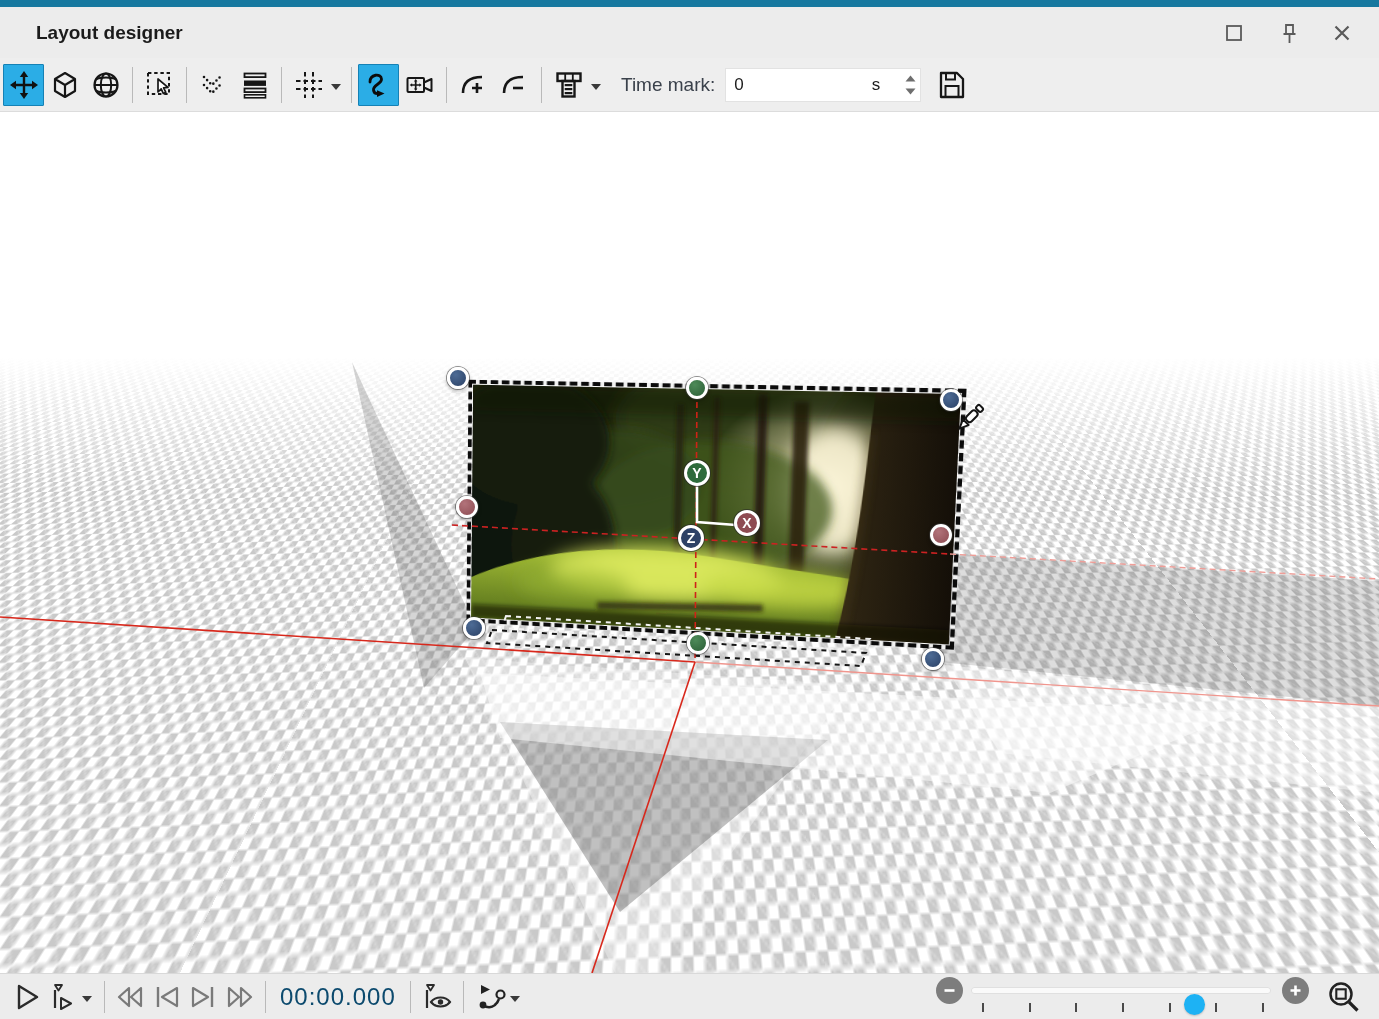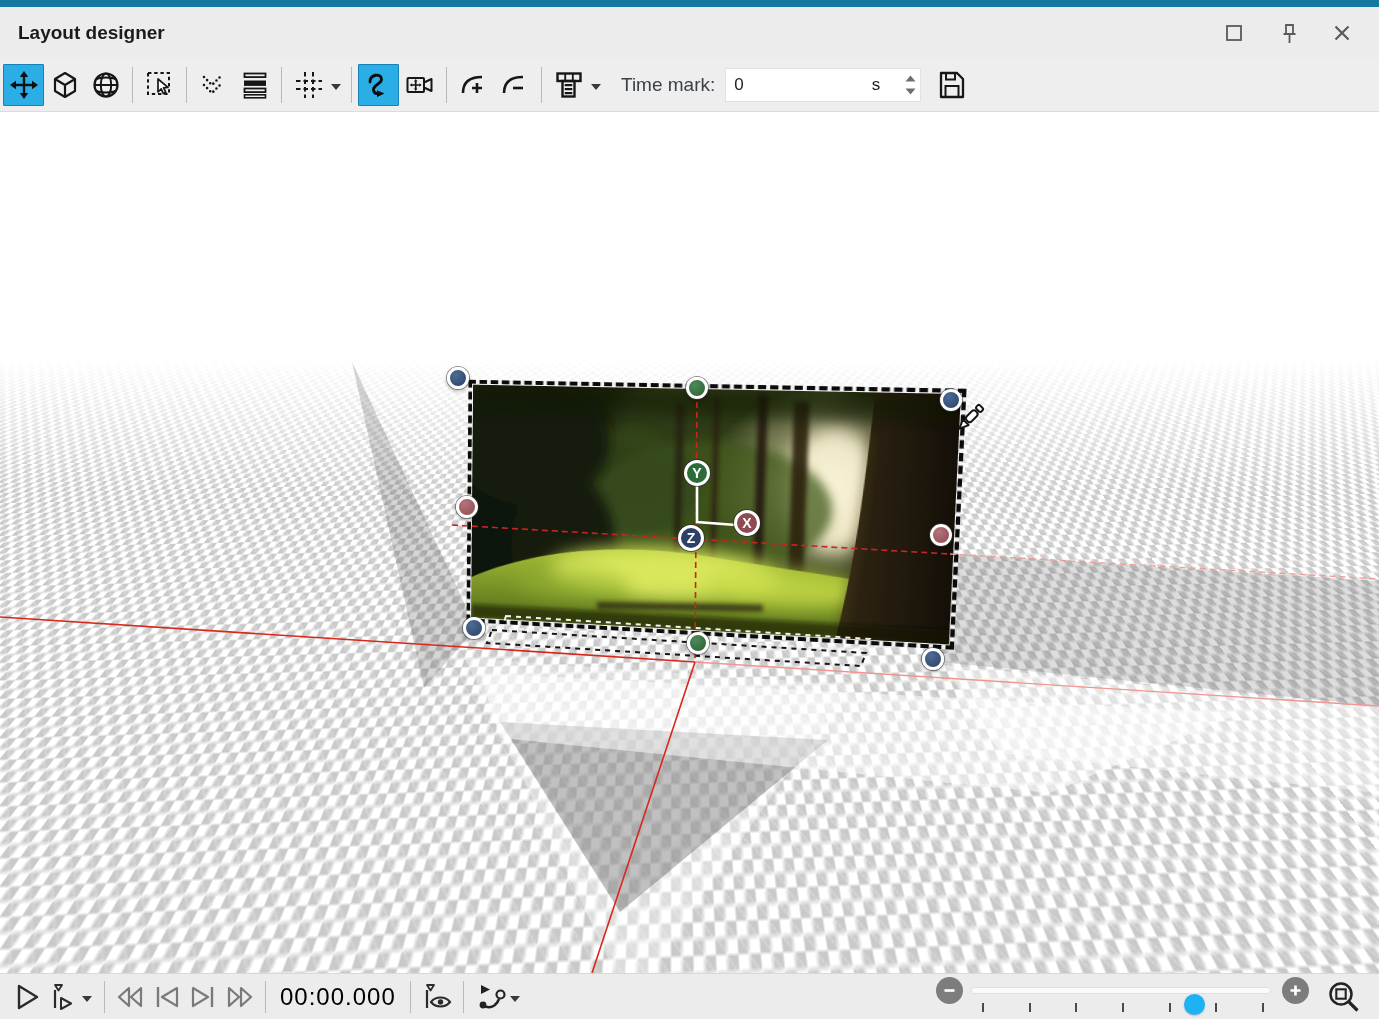--- a/index.html
+++ b/index.html
@@ -3,21 +3,21 @@
 <meta charset="utf-8">
 <style>
   html,body{margin:0;padding:0;background:#dadada;}
   *{box-sizing:border-box;}
   .app{position:relative;width:1379px;height:1019px;background:#fff;overflow:hidden;
        font-family:"Liberation Sans",sans-serif;-webkit-user-select:none;user-select:none;}
   
   .accent{position:absolute;left:0;top:0;width:100%;height:7px;background:#16789f;}
   .titlebar{position:absolute;left:0;top:7px;width:100%;height:51px;background:#ececec;
             display:flex;align-items:center;}
-  .title{margin-left:18px;font-size:19px;font-weight:bold;color:#1b1b1b;}
+  .title{margin-left:36px;font-size:19px;font-weight:bold;color:#1b1b1b;}
   .wincontrols{margin-left:auto;display:flex;align-items:center;gap:24px;margin-right:22px;}
   .wbtn{width:30px;height:30px;border:none;background:transparent;padding:0;display:flex;
         align-items:center;justify-content:center;cursor:pointer;}
   
   .toolbar{position:absolute;left:0;top:58px;width:100%;height:54px;background:#eeeeee;
            border-bottom:1px solid #dcdcdc;display:flex;align-items:center;padding-left:3px;}
   .tbtn{width:41px;height:42px;border:1px solid transparent;background:transparent;padding:0;
         display:flex;align-items:center;justify-content:center;cursor:pointer;border-radius:1px;}
   .tbtn.sel{background:#2bade6;border-color:#1581b5;}
   .sep{width:1px;height:36px;background:#b9b9b9;margin:0 6px;flex:0 0 auto;}
@@ -74,21 +74,21 @@
     box-shadow:0 0 0 1px rgba(40,40,40,.6);color:#fff;font-size:14px;font-weight:bold;
     display:flex;align-items:center;justify-content:center;transform:translate(-50%,-50%);cursor:pointer;}
   .g-green{background:#2e6b3c;} .g-maroon{background:#8e4b52;} .g-navy{background:#2d4166;}
   .brush{position:absolute;left:948px;top:283px;pointer-events:none;}
   
   .bottombar{position:absolute;left:0;top:973px;width:100%;height:46px;background:#ececec;
     border-top:1px solid #d9d9d9;display:flex;align-items:center;padding-left:8px;}
   .pbtn{border:none;background:transparent;padding:0;display:flex;align-items:center;
         justify-content:center;cursor:pointer;width:36px;height:36px;}
   .bsep{width:1px;height:32px;background:#b9b9b9;margin:0 8px;flex:0 0 auto;}
-  .timedisp{font-size:24px;color:#000000;letter-spacing:1px;margin:0 6px;white-space:nowrap;}
+  .timedisp{font-size:24px;color:#0c4a6e;letter-spacing:1px;margin:0 6px;white-space:nowrap;}
   .zoomgroup{position:absolute;left:930px;top:973px;width:449px;height:46px;}
   .roundbtn{position:absolute;width:27px;height:27px;border-radius:50%;background:#7d7d7d;border:none;
     display:flex;align-items:center;justify-content:center;cursor:pointer;padding:0;}
   .track{position:absolute;left:41px;top:14px;width:300px;height:7px;border-radius:4px;
     background:#fafafa;box-shadow:inset 0 0 0 1px #e0e0e0;cursor:pointer;}
   .thumb{position:absolute;left:213px;top:7px;width:21px;height:21px;border-radius:50%;
     background:#1db2f4;cursor:grab;box-shadow:0 1px 2px rgba(0,0,0,.2);}
   .tick{position:absolute;top:30px;width:2px;height:9px;background:#4a4a4a;}
   .mag{position:absolute;left:396px;top:6px;border:none;background:transparent;cursor:pointer;padding:0;}
 </style>

